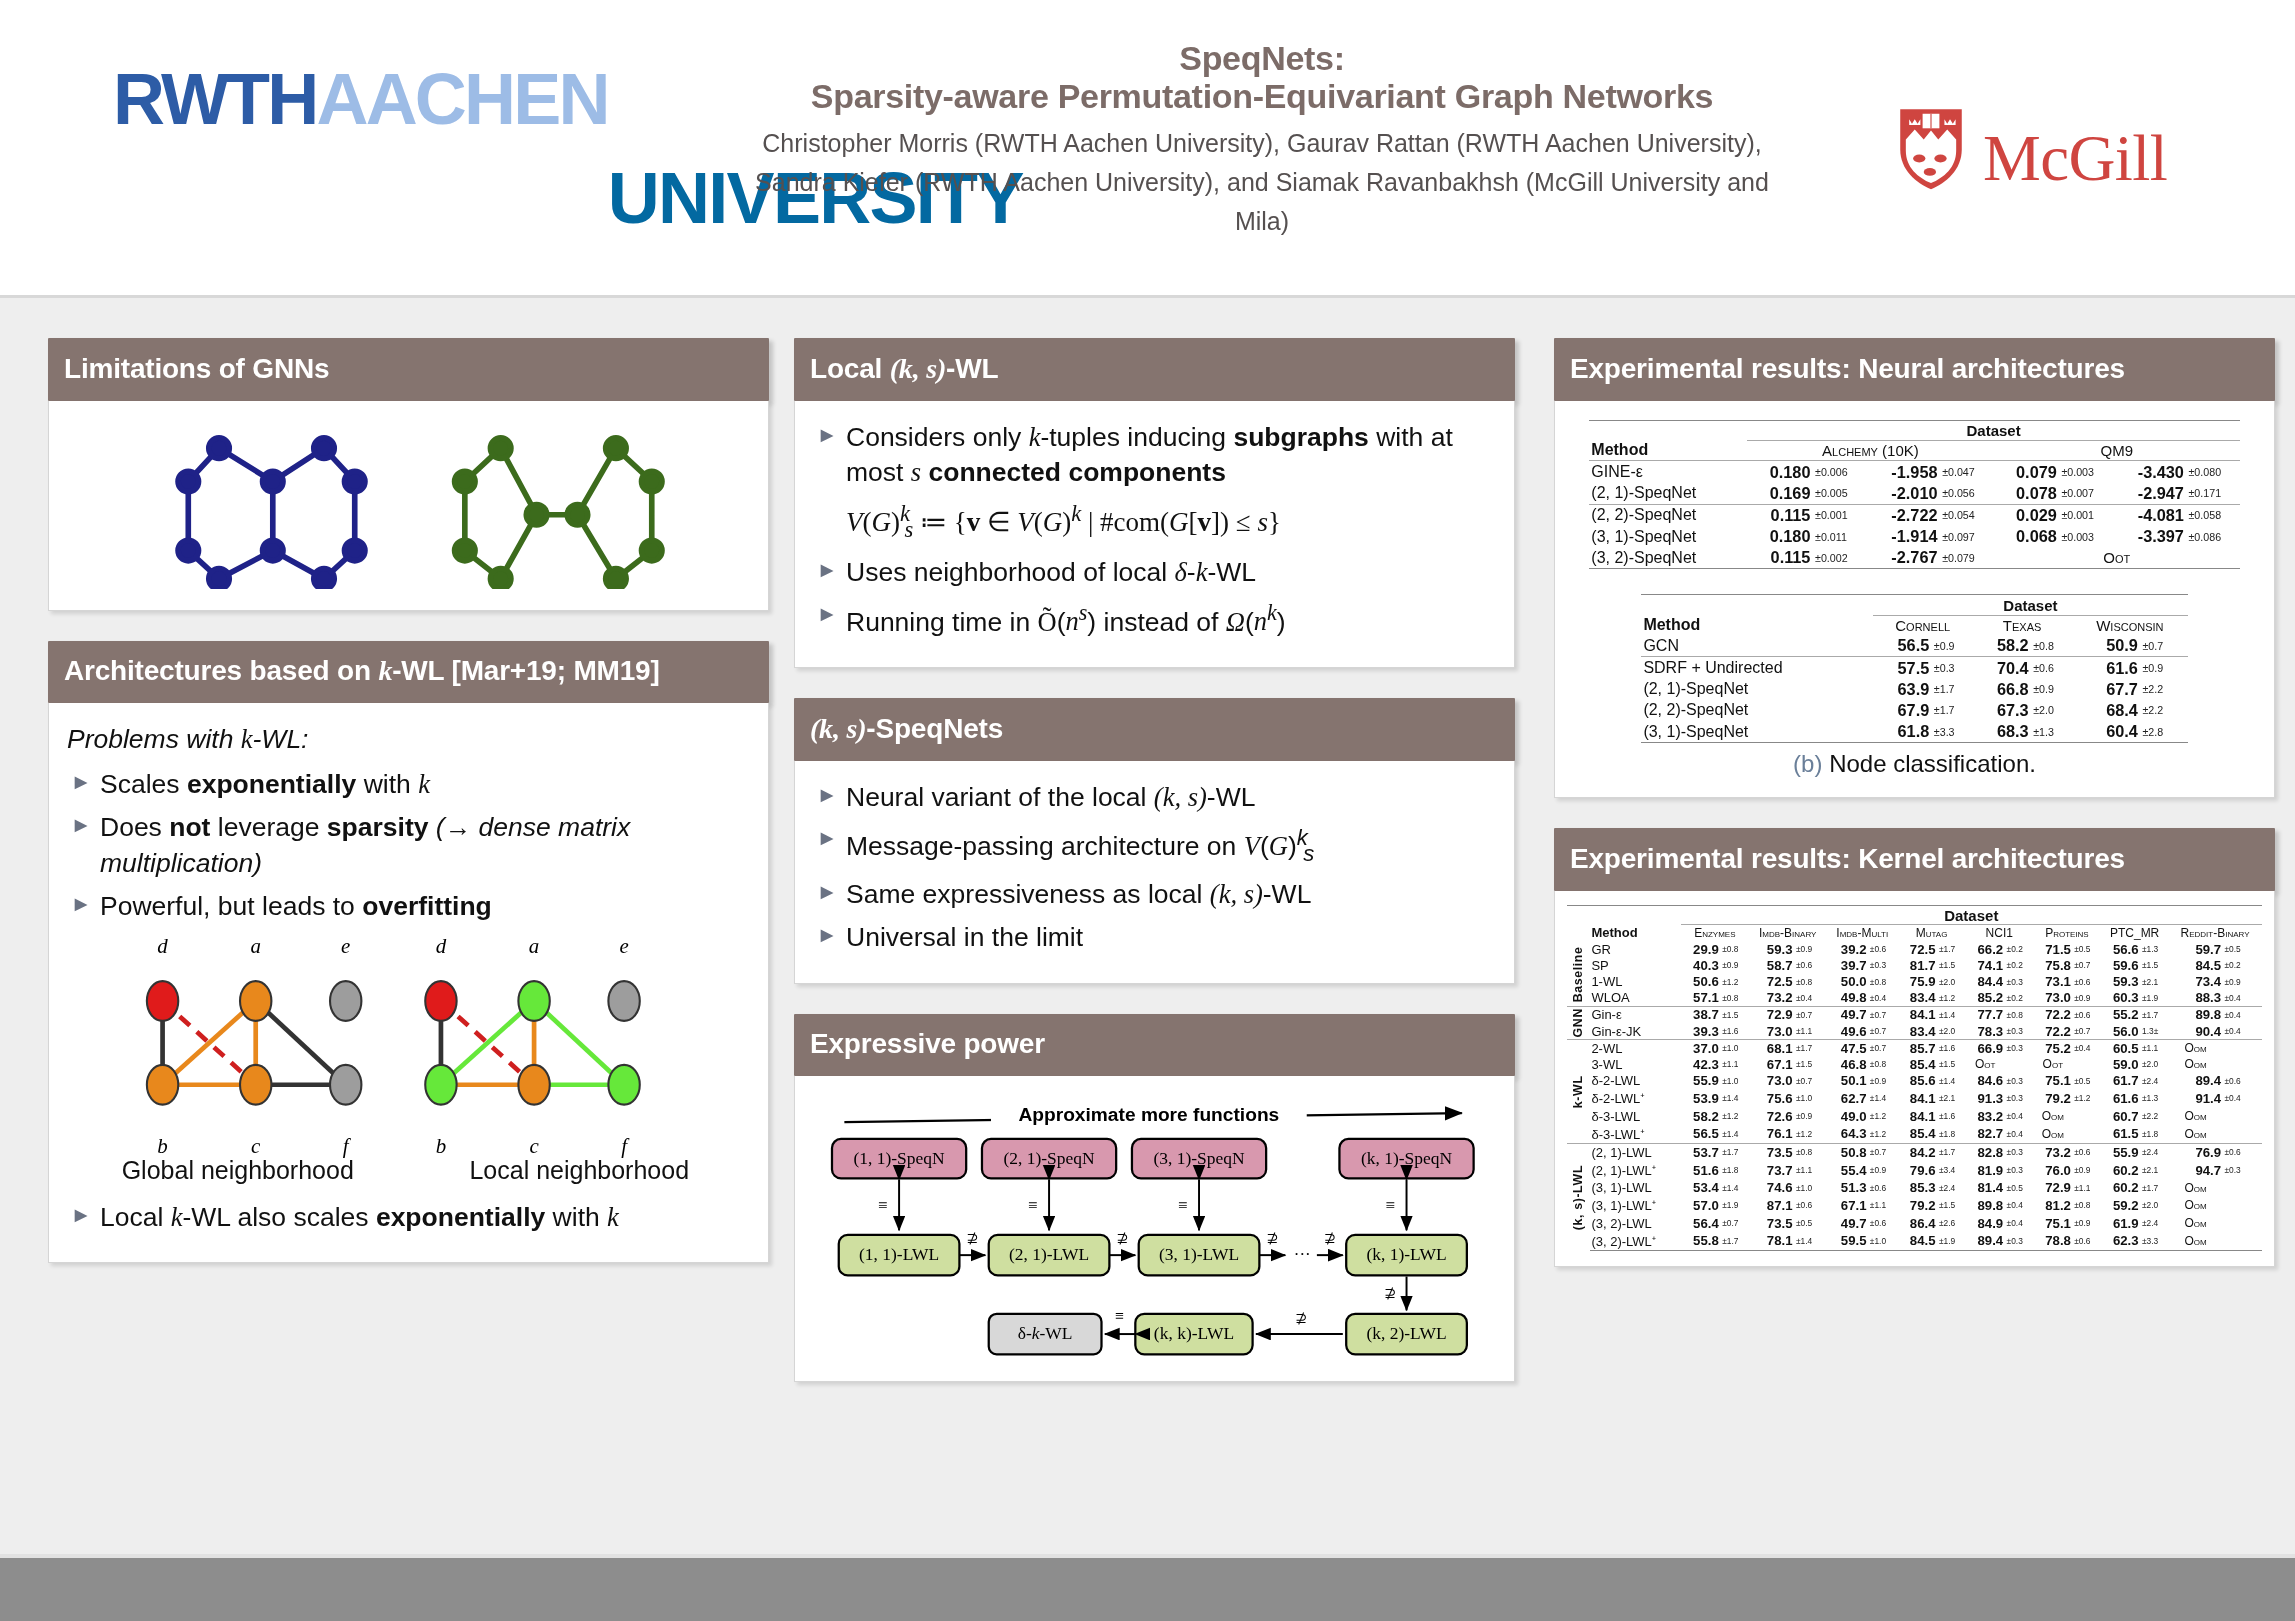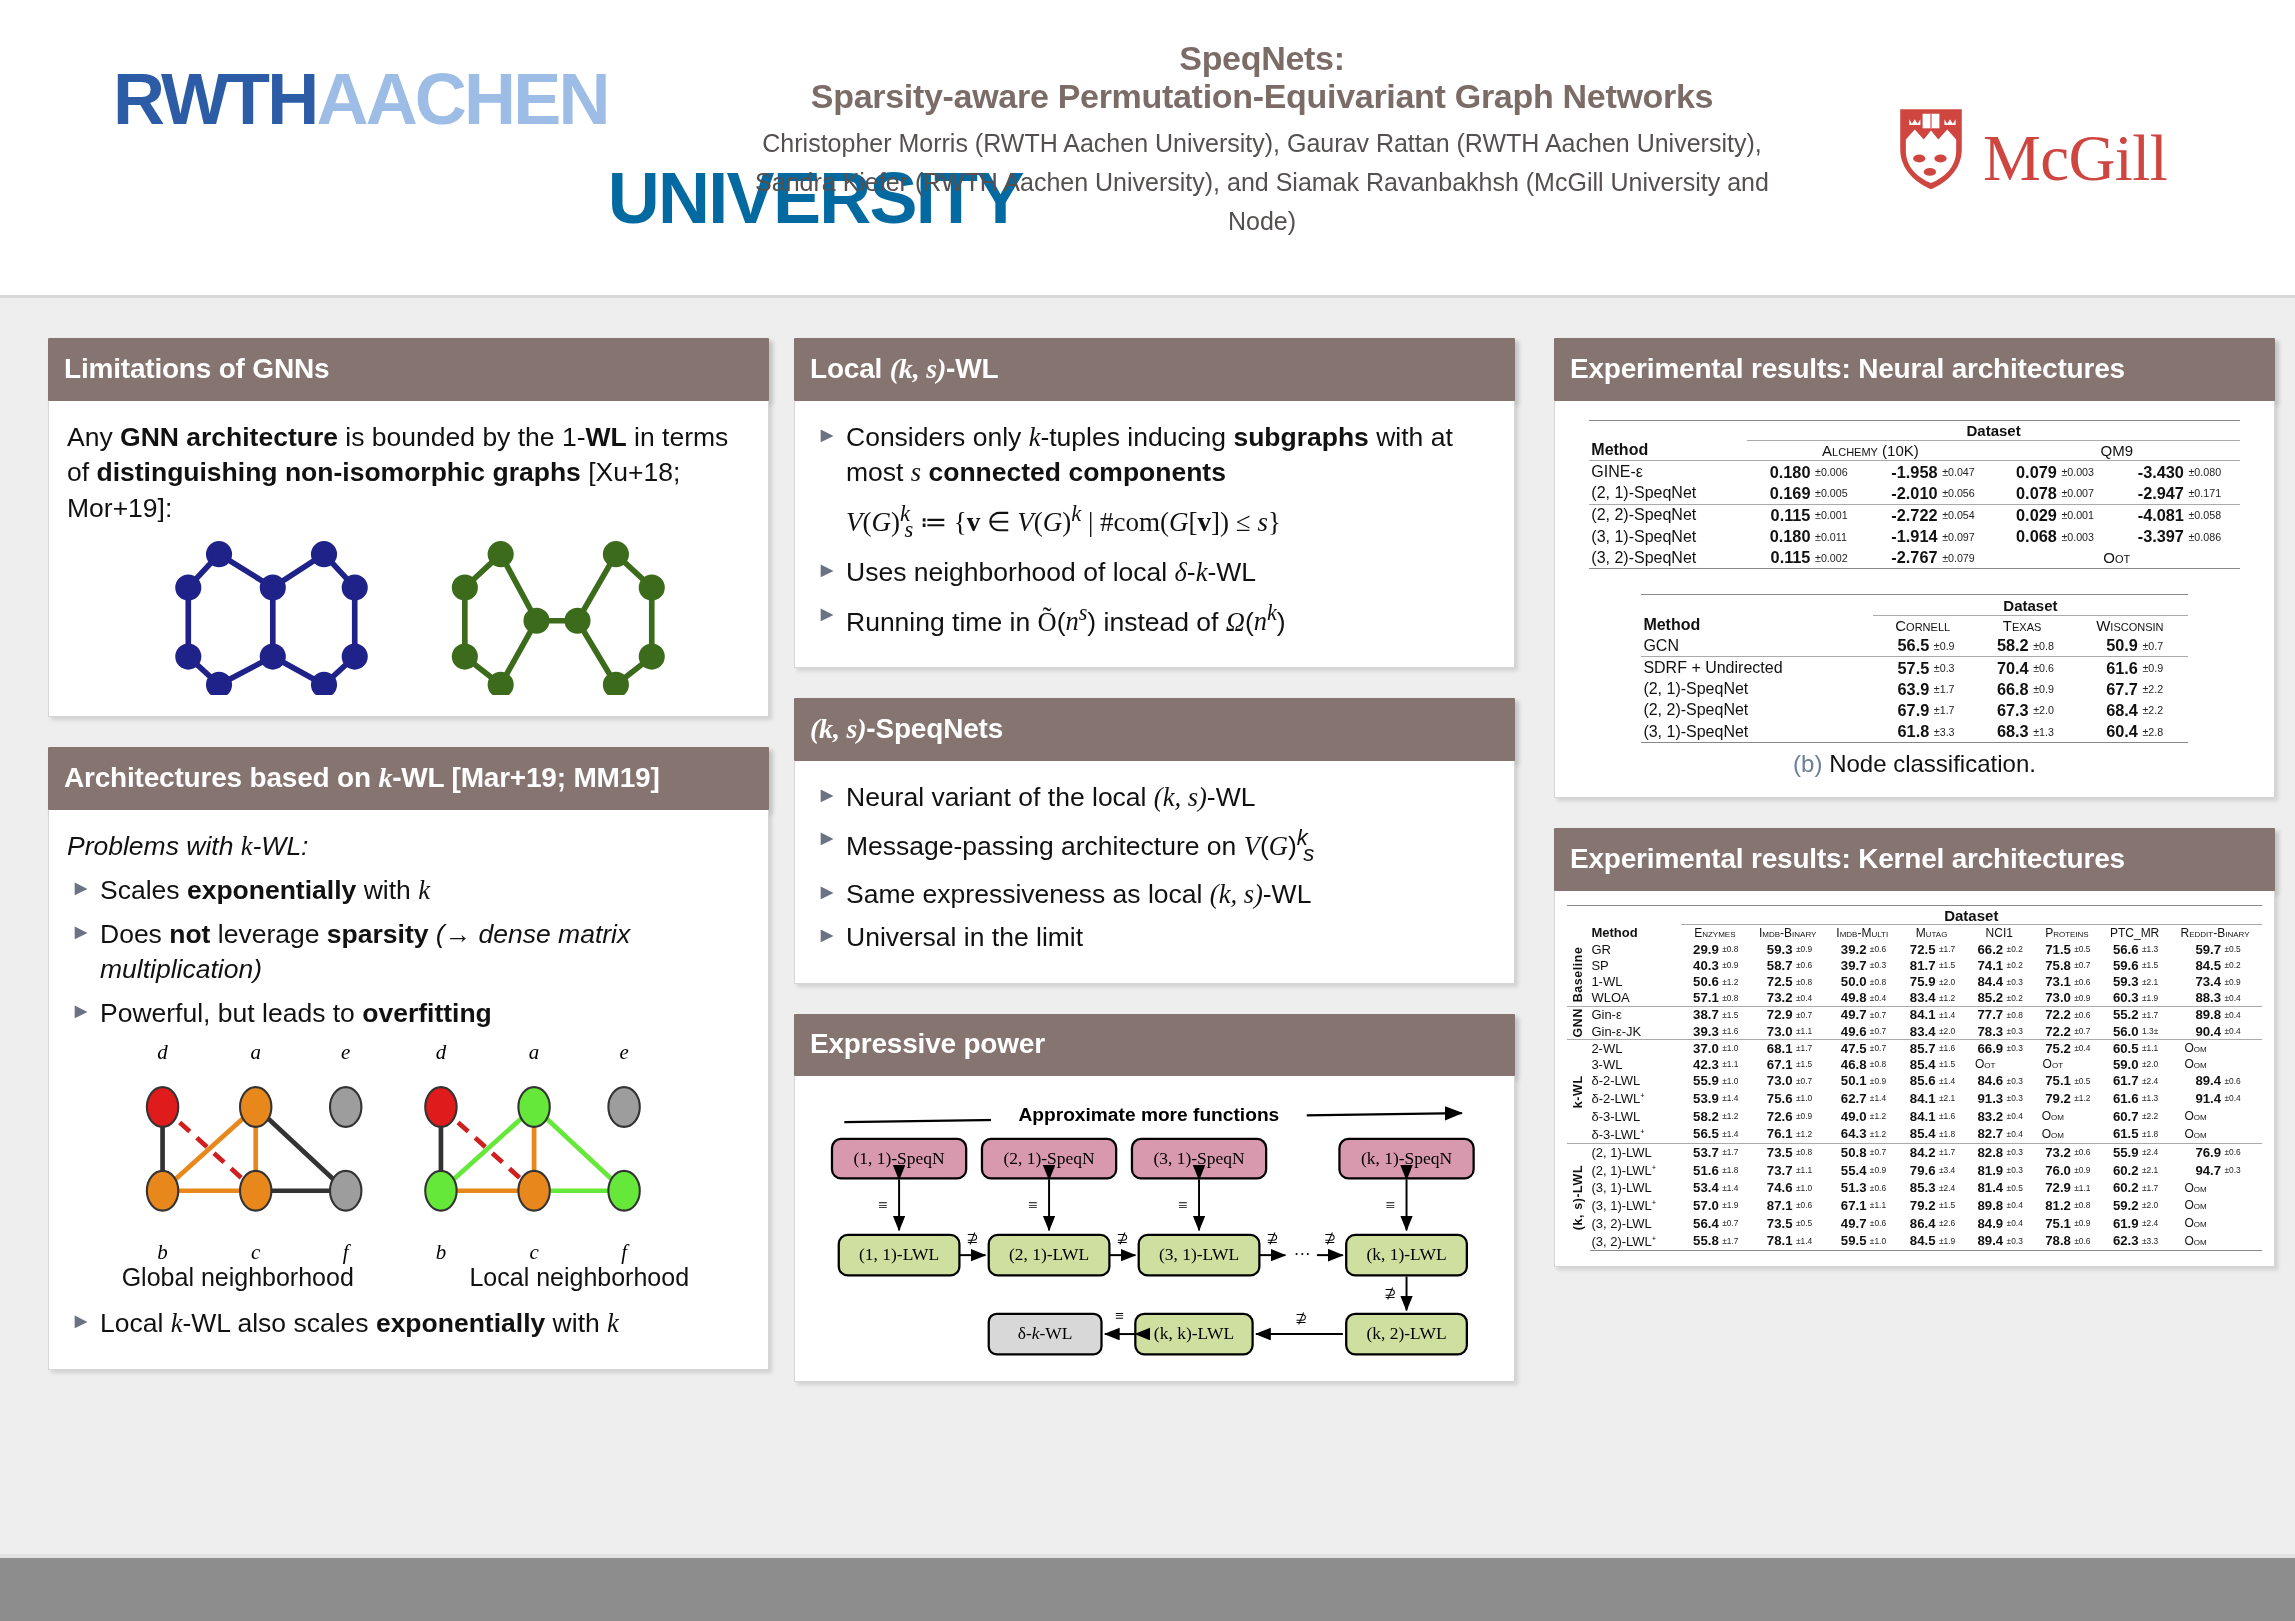--- a/index.html
+++ b/index.html
@@ -143,21 +143,21 @@
   </div>
 
   <div id="title-block">
     <div id="poster-title">
       <div>SpeqNets:</div>
       <div>Sparsity-aware Permutation-Equivariant Graph Networks</div>
     </div>
     <div id="poster-authors">
       <div>Christopher Morris (RWTH Aachen University), Gaurav Rattan (RWTH Aachen University),</div>
       <div>Sandra Kiefer (RWTH Aachen University), and Siamak Ravanbakhsh (McGill University and</div>
-      <div>Node)</div>
+      <div>Mila)</div>
     </div>
   </div>
 
   <div id="mcgill-logo">
     <svg id="mcgill-shield" viewBox="0 0 118 150">
       <path d="M4 4 H114 V76 C114 112 86 136 59 147 C32 136 4 112 4 76 Z" fill="#cf4540"></path>
       <path d="M14 58 L30 40 L46 58 L59 42 L72 58 L88 40 L104 58 L104 78 C104 108 82 126 59 136 C36 126 14 108 14 78 Z" fill="#ffffff"></path>
       <rect x="44" y="12" width="30" height="26" fill="#ffffff"></rect>
       <rect x="58" y="12" width="2" height="26" fill="#cf4540"></rect>
       <path d="M20 22 l5 8 l5 -8 l5 8 l5 -8 v10 h-20 z" fill="#ffffff"></path>
@@ -168,23 +168,20 @@
     </svg>
     <div id="mcgill-word">McGill</div>
   </div>
 </div>
 
 <div class="col" id="col-left">
 
   <div class="card">
     <div class="card-head">Limitations of GNNs</div>
     <div class="card-body">
-      <div class="para">
-        Any <b>GNN architecture</b> is bounded by the 1-<b>WL</b> in terms of <b>distinguishing non-isomorphic graphs</b> [Xu+18; Mor+19]:
-      </div>
       <svg class="fig" viewBox="0 0 1100 330" height="169">
         <g stroke="#1f2288" stroke-width="11" fill="#1f2288">
           <path d="M120 255 L120 120 L180 55 L285 120 L285 255 L180 310 Z M285 120 L385 55 L445 120 L445 255 L385 310 L285 255" fill="none"></path>
           <circle cx="120" cy="120" r="20"></circle>
             <circle cx="180" cy="55" r="20"></circle>
           <circle cx="285" cy="120" r="20"></circle>
             <circle cx="385" cy="55" r="20"></circle>
           <circle cx="445" cy="120" r="20"></circle>
             <circle cx="120" cy="255" r="20"></circle>
           <circle cx="180" cy="310" r="20"></circle>

